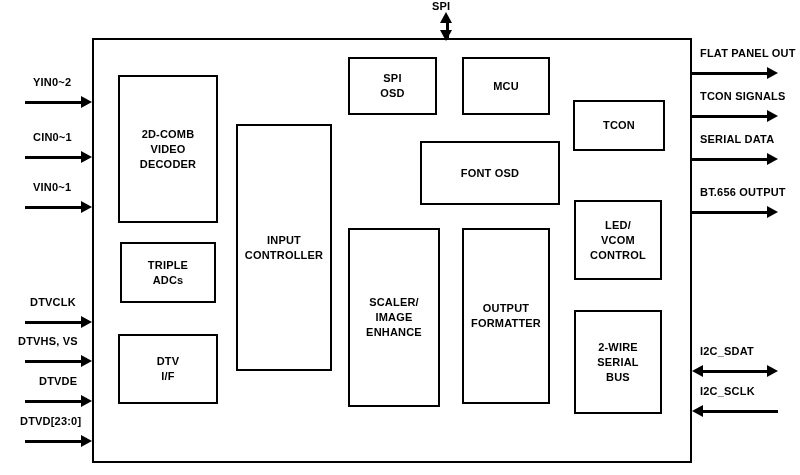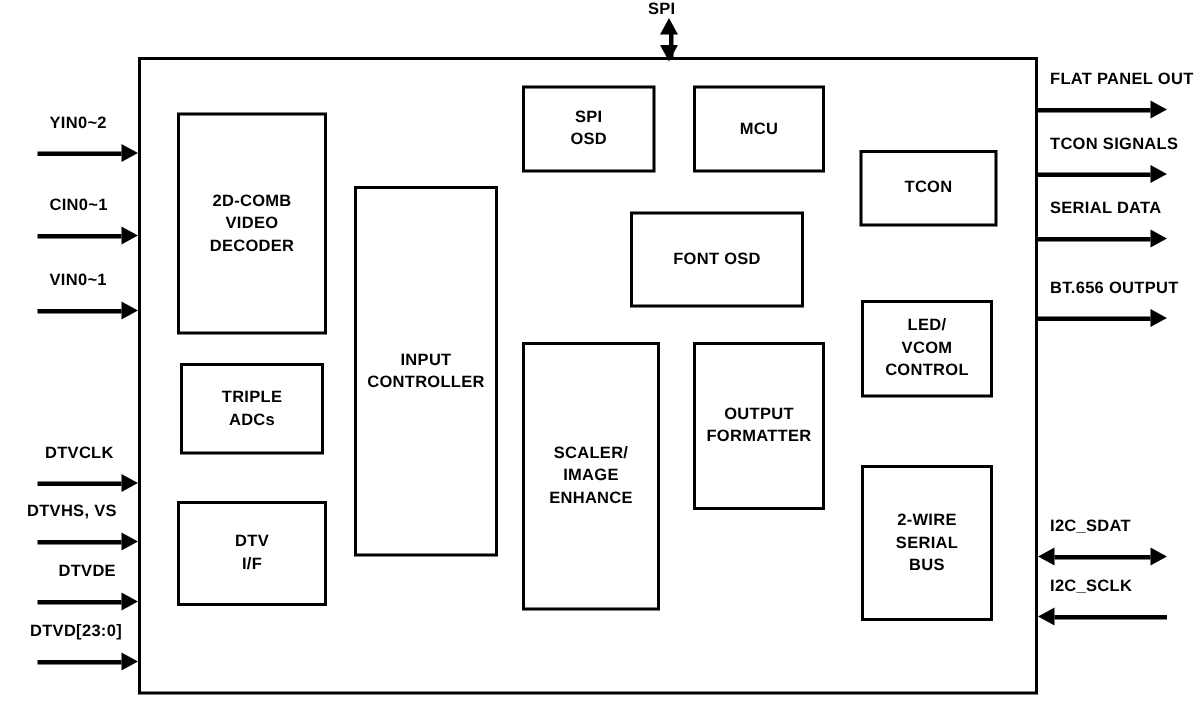--- a/index.html
+++ b/index.html
@@ -122,36 +122,36 @@
         <span class="block-label">INPUT
 CONTROLLER</span>
       </div>
       <div class="block" style="left: 348px; top: 57px; width: 89px; height: 58px;">
         <span class="block-label">SPI
 OSD</span>
       </div>
       <div class="block" style="left: 462px; top: 57px; width: 88px; height: 58px;">
         <span class="block-label">MCU</span>
       </div>
-      <div class="block" style="left: 420px; top: 141px; width: 116px; height: 64px;">
+      <div class="block" style="left: 420px; top: 141px; width: 140px; height: 64px;">
         <span class="block-label">FONT OSD</span>
       </div>
       <div class="block" style="left: 348px; top: 228px; width: 92px; height: 179px;">
         <span class="block-label">SCALER/
 IMAGE
 ENHANCE</span>
       </div>
-      <div class="block" style="left: 462px; top: 228px; width: 88px; height: 112px; text-align: center;">
+      <div class="block" style="left: 462px; top: 228px; width: 88px; height: 176px; text-align: center;">
         <span class="block-label">OUTPUT
 FORMATTER</span>
       </div>
       <div class="block" style="left: 573px; top: 100px; width: 92px; height: 51px;">
         <span class="block-label">TCON</span>
       </div>
-      <div class="block" style="left: 574px; top: 200px; width: 88px; height: 65px;">
+      <div class="block" style="left: 574px; top: 200px; width: 88px; height: 80px;">
         <span class="block-label">LED/
 VCOM
 CONTROL</span>
       </div>
       <div class="block" style="left: 574px; top: 310px; width: 88px; height: 104px;">
         <span class="block-label">2-WIRE
 SERIAL
 BUS</span>
       </div>
     </div>

